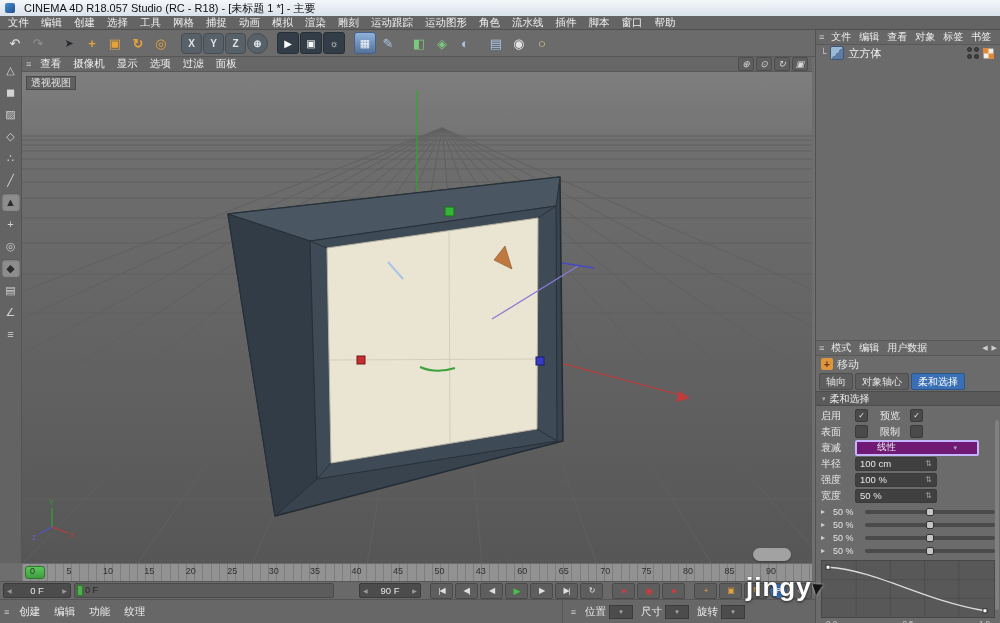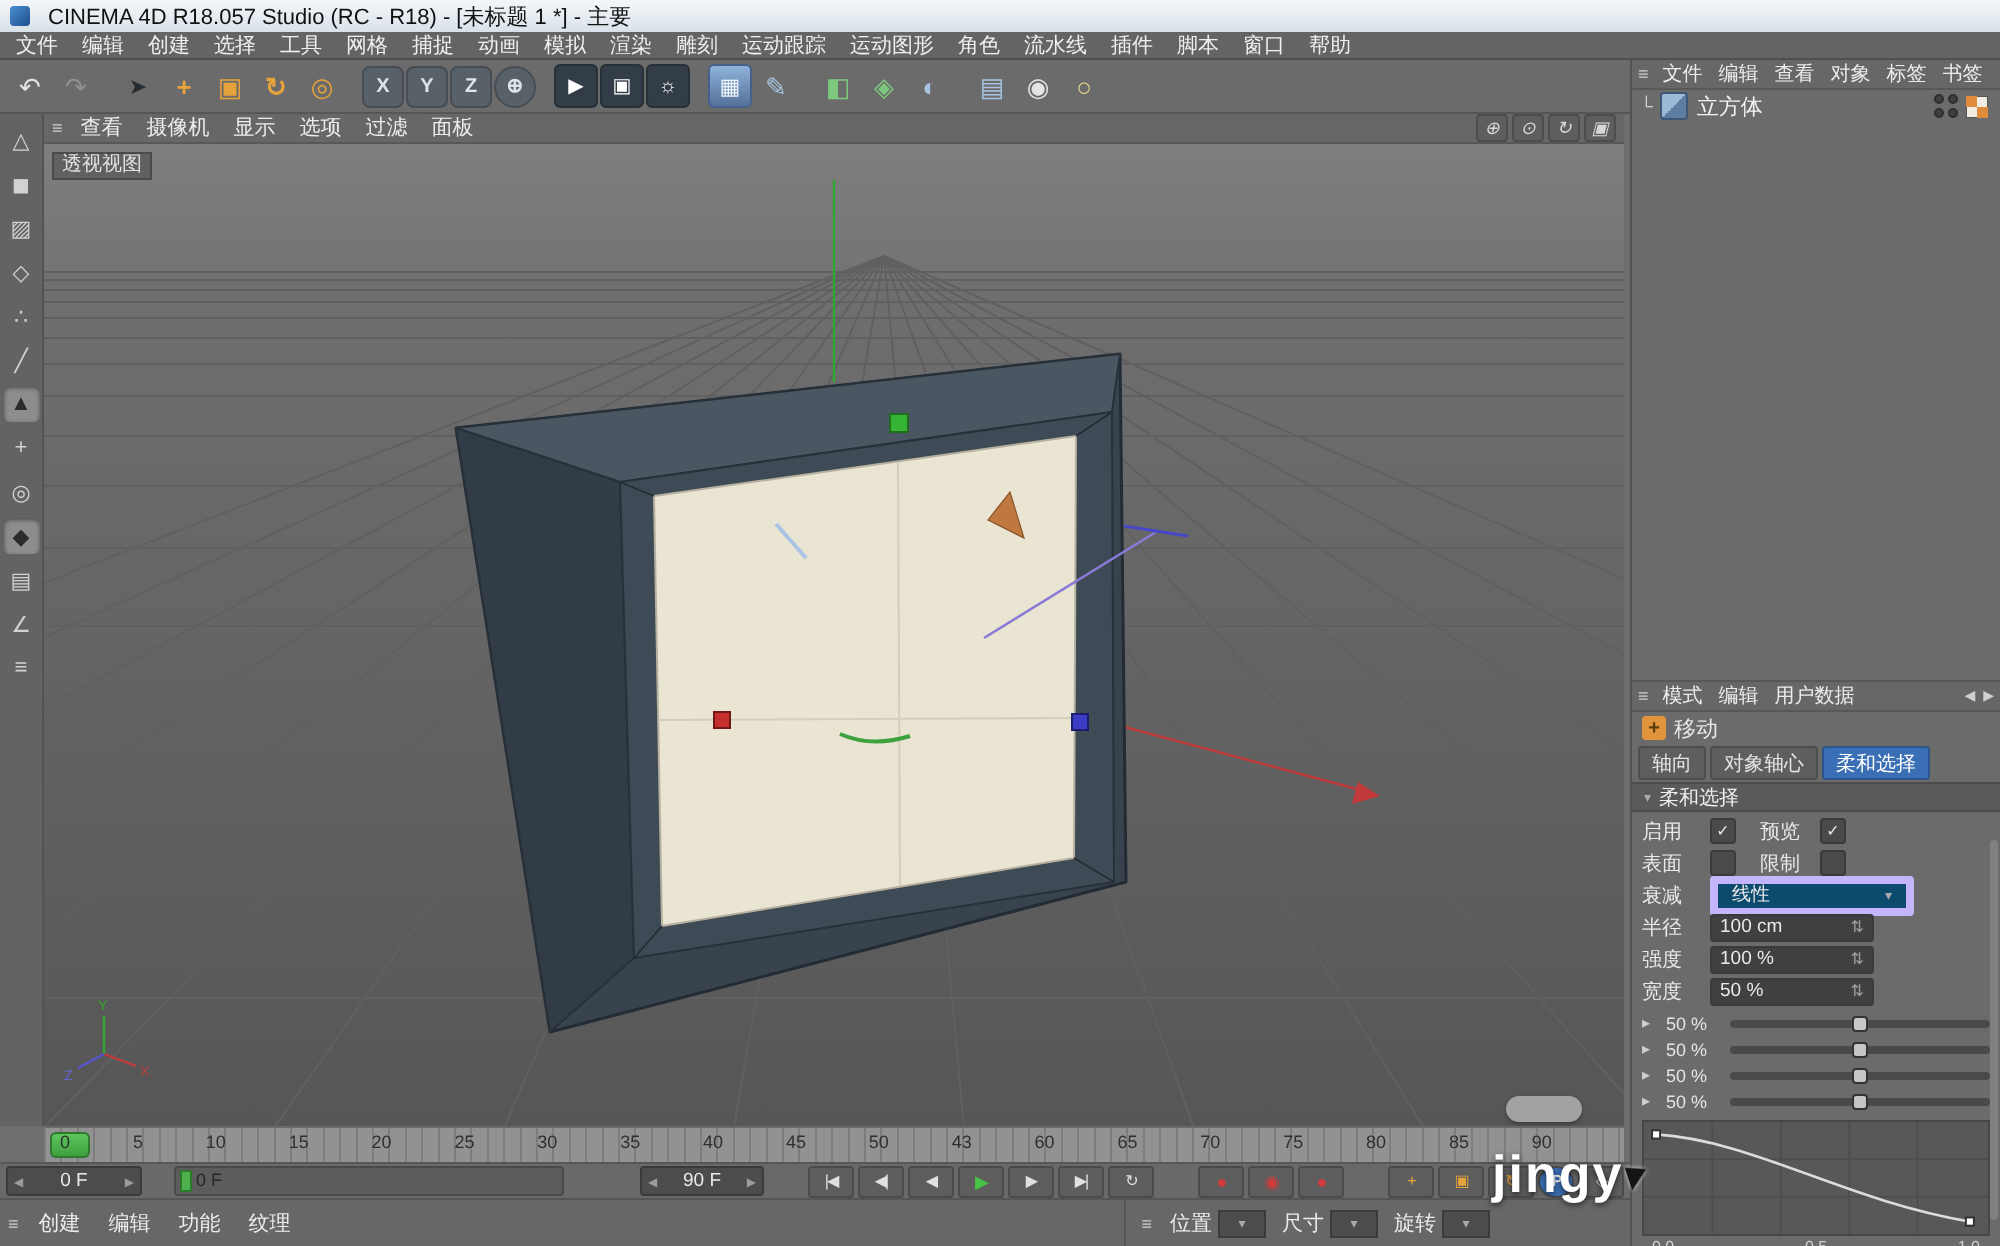--- a/index.html
+++ b/index.html
@@ -62,21 +62,21 @@
   
   .ruler{left:22px;top:563px;width:790px;height:18px;background:#929292;border-top:1px solid #6a6a6a;
          box-sizing:border-box;background-image:repeating-linear-gradient(90deg,rgba(70,70,70,.28) 0 1px,transparent 1px 8.2px);}
   .playhead{position:absolute;left:3px;top:2px;width:20px;height:13px;border-radius:3px;z-index:1;
             background:linear-gradient(#5cc75c,#3f9e3f);border:1px solid #2d7a2d;box-sizing:border-box;}
   .ruler-ticks{position:absolute;left:8px;right:36px;top:2px;display:flex;justify-content:space-between;z-index:2;}
   .tick{font-size:9px;color:#2f2f2f;position:relative;}
 
   
   .transport{left:0;top:581px;width:815px;height:18px;background:#696969;border-top:1px solid #575757;
-             display:flex;align-items:center;gap:16px;padding:0 3px;box-sizing:border-box;}
+             display:flex;align-items:center;gap:3px;padding:0 3px;box-sizing:border-box;}
   .frame-field{width:60px;height:13px;background:#4c4c4c;border:1px solid #3b3b3b;border-radius:2px;
                display:flex;align-items:center;justify-content:space-between;padding:0 3px;font-size:9.5px;color:#e8e8e8;flex:none;}
   .mini-arrow{font-size:6px;color:#9a9a9a;}
   .power-slider{flex:1;height:13px;background:#5c5c5c;border:1px solid #4a4a4a;border-radius:2px;position:relative;}
   .slider-thumb{position:absolute;left:2px;top:1px;width:4px;height:9px;background:#4db04d;border:1px solid #2d7a2d;}
   .slider-label{position:absolute;left:10px;top:0;font-size:9px;color:#262626;line-height:12px;}
   .t-group{display:flex;gap:2px;flex:none;}
   .t-btn{min-width:19px;height:14px;background:#5e5e5e;border:1px solid #4a4a4a;border-radius:2px;
          display:flex;align-items:center;justify-content:center;font-size:8px;color:#e0e0e0;padding:0 1px;}
   .t-btn i{font-style:normal;letter-spacing:-1px;}
@@ -123,22 +123,22 @@
   .am-tab.active{background:#3a6fb5;border-color:#2c5countries;border-color:#2c558c;color:#fff;}
   .am-section{height:13px;background:#5a5a5a;border-top:1px solid #4c4c4c;border-bottom:1px solid #4c4c4c;
               display:flex;align-items:center;gap:4px;padding:0 6px;font-size:10px;color:#efefef;flex:none;}
   .attr-rows{padding:3px 5px;display:flex;flex-direction:column;gap:3px;flex:none;}
   .attr-row{display:flex;align-items:center;height:13px;font-size:10px;color:#e8e8e8;}
   .attr-label{width:34px;flex:none;}
   .attr-label.l2{width:30px;margin-left:12px;}
   .checkbox{width:11px;height:11px;background:#4a4a4a;border:1px solid #3a3a3a;border-radius:2px;
             display:flex;align-items:center;justify-content:center;flex:none;}
   .checkbox i{font-style:normal;font-size:8px;color:#e8e8e8;}
-  .dropdown{width:80px;height:12px;background:#0c4a6e;border:4px solid #c4b5fd;border-radius:2px;
-            display:flex;align-items:center;justify-content:space-between;padding:0 7px;font-size:9.5px;}
+  .dropdown{width:80px;height:12px;background:#701a75;border:2px solid #c4b5fd;border-radius:2px;
+            display:flex;align-items:center;justify-content:space-between;padding:0 20px;font-size:9.5px;}
   .dd-arrow{font-size:7px;color:#aaa;font-style:normal;}
   .field{width:72px;height:12px;background:#404040;border:1px solid #3a3a3a;border-radius:2px;
          display:flex;align-items:center;justify-content:space-between;padding:0 4px;font-size:9.5px;}
   .field .spin{font-size:8px;color:#9f9f9f;font-style:normal;}
   .slider-rows{display:flex;flex-direction:column;gap:4px;padding:2px 5px;flex:none;}
   .slider-row{display:flex;align-items:center;gap:4px;height:9px;}
   .collapse{width:8px;font-size:8px;color:#cfcfcf;}
   .sr-val{width:28px;font-size:9px;color:#e4e4e4;}
   .sr-track{flex:1;height:4px;background:#4a4a4a;border-radius:2px;position:relative;}
   .sr-thumb{position:absolute;left:50%;top:-2px;width:8px;height:8px;margin-left:-4px;background:#c6c6c6;

